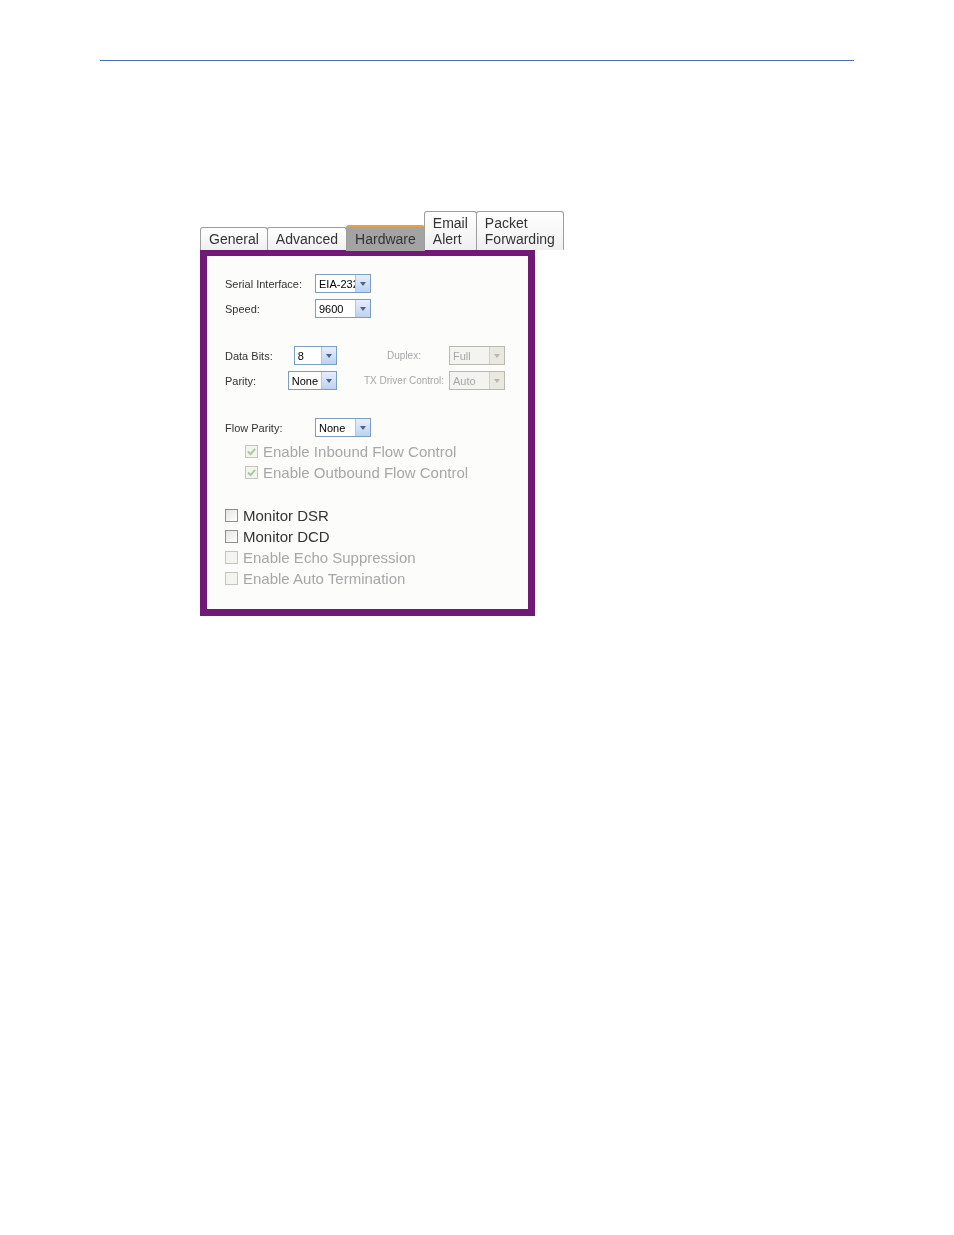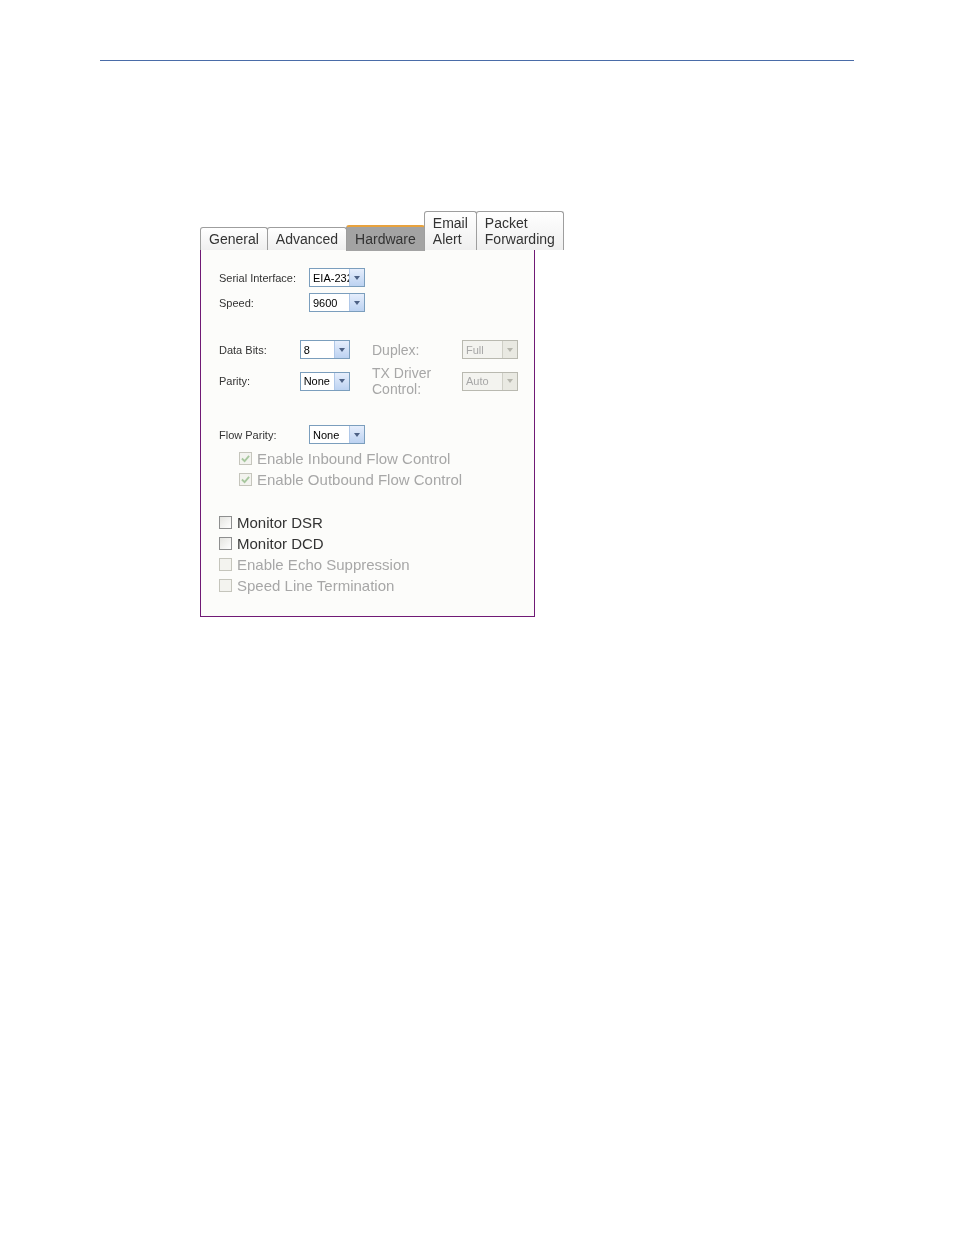--- a/index.html
+++ b/index.html
@@ -50,23 +50,23 @@
     }
     .tab.active {
       background: #a3a3a3;
       border-top: 2px solid #e8a23d;
       padding-top: 4px;
       padding-bottom: 4px;
       margin-bottom: -1px;
       z-index: 3;
     }
     .tab-panel {
-      border: 1px solid #701a75;
+      border: 7px solid #701a75;
       background: #fcfcfa;
-      padding: 18px 16px 18px 18px;
+      padding: 18px 23px 18px 18px;
       position: relative;
       top: -1px;
       min-height: 330px;
     }
     .form-row {
       display: flex;
       align-items: center;
       margin-bottom: 6px;
     }
     .form-label {
@@ -125,21 +125,22 @@
       height: 22px;
     }
     .right-col {
       display: flex;
       align-items: center;
       margin-left: 22px;
     }
     .right-label {
       width: 90px;
       color: #a7a7a7;
-      font-size: 14px;
+      font-size: 10px;
+      text-align: center;
     }
     .checkbox-row {
       display: flex;
       align-items: center;
       margin-bottom: 4px;
       font-size: 15px;
     }
     .checkbox-row.indented {
       margin-left: 20px;
     }
@@ -296,18 +297,18 @@
         <span class="checkbox-label">Monitor DCD</span>
       </div>
 
       <div class="checkbox-row">
         <span class="checkbox-box disabled"></span>
         <span class="checkbox-label disabled">Enable Echo Suppression</span>
       </div>
 
       <div class="checkbox-row">
         <span class="checkbox-box disabled"></span>
-        <span class="checkbox-label disabled">Speed Line Termination</span>
+        <span class="checkbox-label disabled">Enable Auto Termination</span>
       </div>
 
     </div>
   </div>
 </div>
 
 </body></html>

